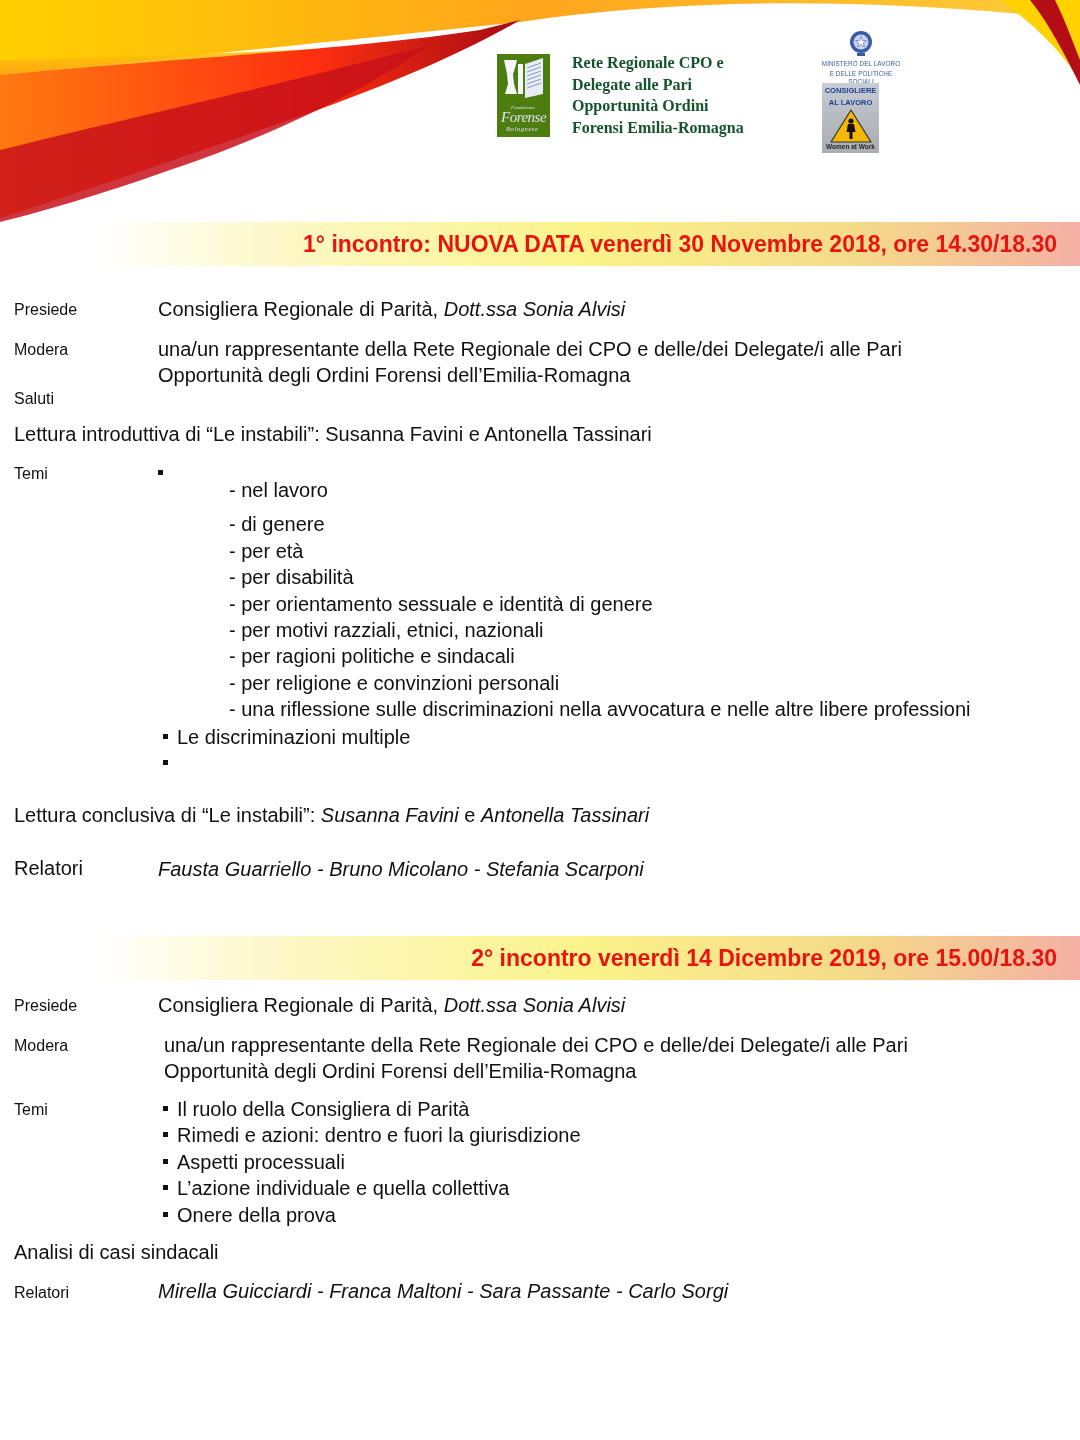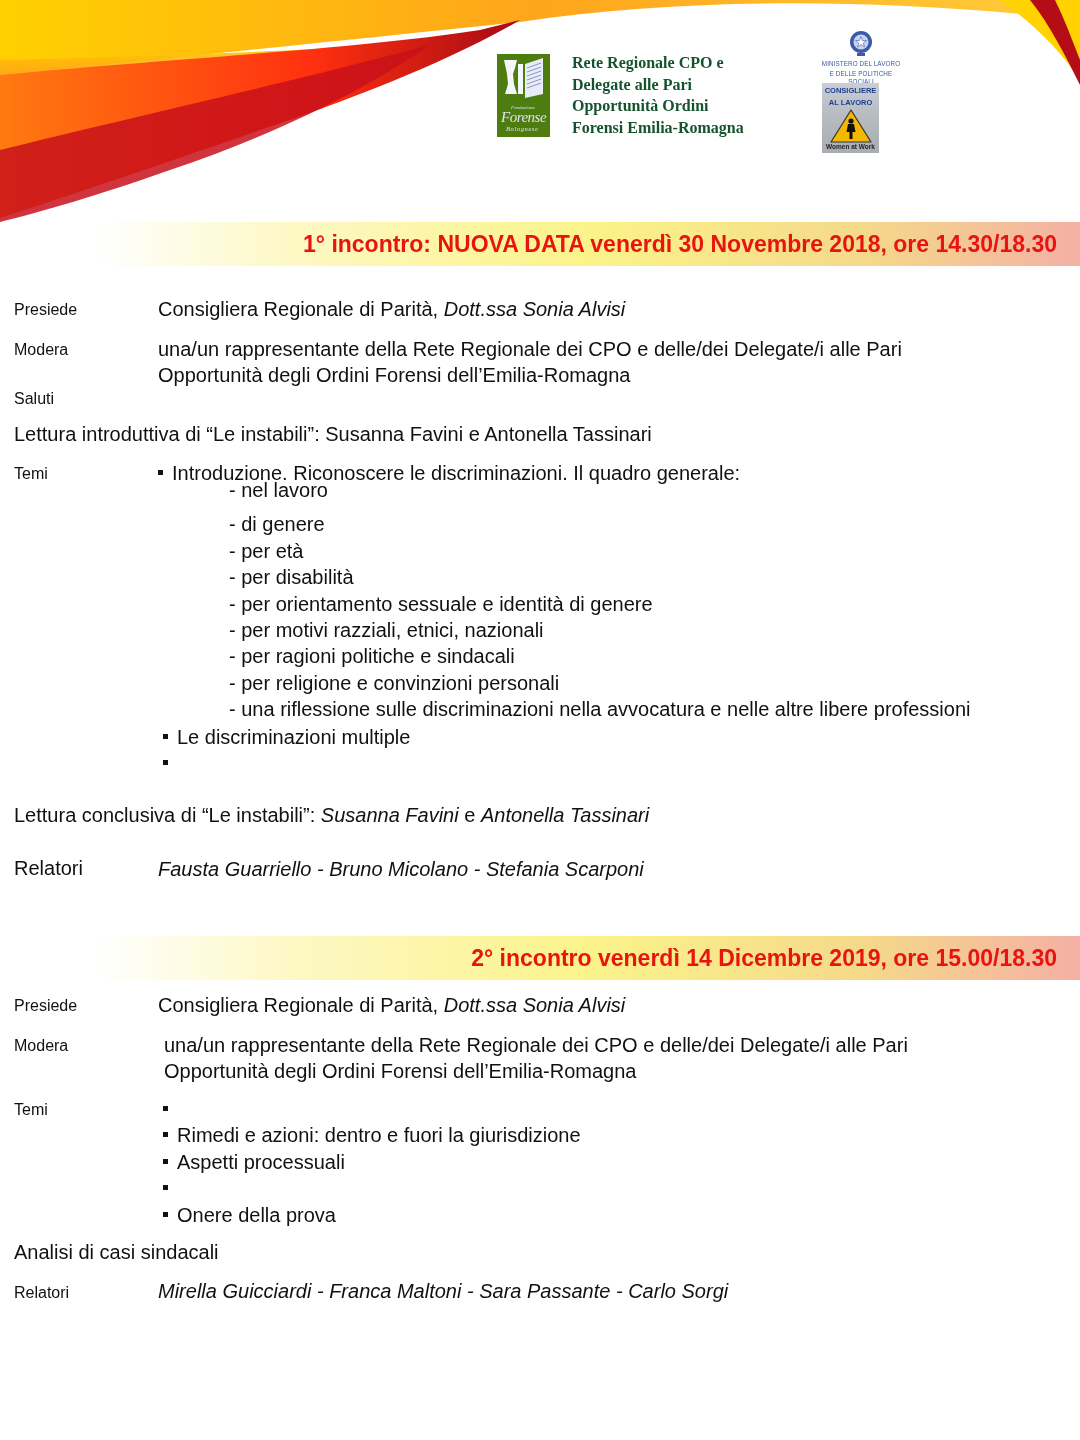--- a/index.html
+++ b/index.html
@@ -133,21 +133,21 @@
 
 <span class="lbl" style="top:341px;">Modera</span>
 <span class="val" style="top:336px;">una/un rappresentante della Rete Regionale dei CPO e delle/dei Delegate/i alle Pari</span>
 <span class="val" style="top:362px;">Opportunità degli Ordini Forensi dell’Emilia-Romagna</span>
 
 <span class="lbl" style="top:390px;">Saluti</span>
 
 <span class="big" style="top:423px;">Lettura introduttiva di “Le instabili”: Susanna Favini e Antonella Tassinari</span>
 
 <span class="lbl" style="top:465px;">Temi</span>
-<span class="bullet" style="left:158px; top:460px;"><span class="sq"></span><span>Introduzione. Riconoscere le discriminazioni. Il quadro generale:</span></span>
+<span class="bullet" style="left:158px; top:460px;"><span class="sq"></span></span>
 
 <span class="dash" style="top:479px;">- nel lavoro</span>
 <span class="dash" style="top:513px;">- di genere</span>
 <span class="dash" style="top:540px;">- per età</span>
 <span class="dash" style="top:566px;">- per disabilità</span>
 <span class="dash" style="top:593px;">- per orientamento sessuale e identità di genere</span>
 <span class="dash" style="top:619px;">- per motivi razziali, etnici, nazionali</span>
 <span class="dash" style="top:645px;">- per ragioni politiche e sindacali</span>
 <span class="dash" style="top:672px;">- per religione e convinzioni personali</span>
 <span class="dash" style="top:698px;">- una riflessione sulle discriminazioni nella avvocatura e nelle altre libere professioni</span>
@@ -165,22 +165,22 @@
 </div>
 
 <span class="lbl" style="top:997px;">Presiede</span>
 <span class="val" style="top:992px;"><span>Consigliera Regionale di Parità, </span><span class="it">Dott.ssa Sonia Alvisi</span></span>
 
 <span class="lbl" style="top:1037px;">Modera</span>
 <span class="val" style="left:164px; top:1032px;">una/un rappresentante della Rete Regionale dei CPO e delle/dei Delegate/i alle Pari</span>
 <span class="val" style="left:164px; top:1058px;">Opportunità degli Ordini Forensi dell’Emilia-Romagna</span>
 
 <span class="lbl" style="top:1101px;">Temi</span>
-<span class="bullet" style="left:163px; top:1096px;"><span class="sq"></span></span>
+<span class="bullet" style="left:163px; top:1096px;"><span class="sq"></span><span>Il ruolo della Consigliera di Parità</span></span>
 <span class="bullet" style="left:163px; top:1122px;"><span class="sq"></span><span>Rimedi e azioni: dentro e fuori la giurisdizione</span></span>
 <span class="bullet" style="left:163px; top:1149px;"><span class="sq"></span><span>Aspetti processuali</span></span>
-<span class="bullet" style="left:163px; top:1175px;"><span class="sq"></span></span>
+<span class="bullet" style="left:163px; top:1175px;"><span class="sq"></span><span>L’azione individuale e quella collettiva</span></span>
 <span class="bullet" style="left:163px; top:1202px;"><span class="sq"></span><span>Onere della prova</span></span>
 
 <span class="big" style="top:1241px;">Analisi di casi sindacali</span>
 
 <span class="lbl" style="top:1284px;">Relatori</span>
 <span class="val it" style="top:1278px;">Mirella Guicciardi -  Franca Maltoni - Sara Passante - Carlo  Sorgi</span>
 
 </body></html>

